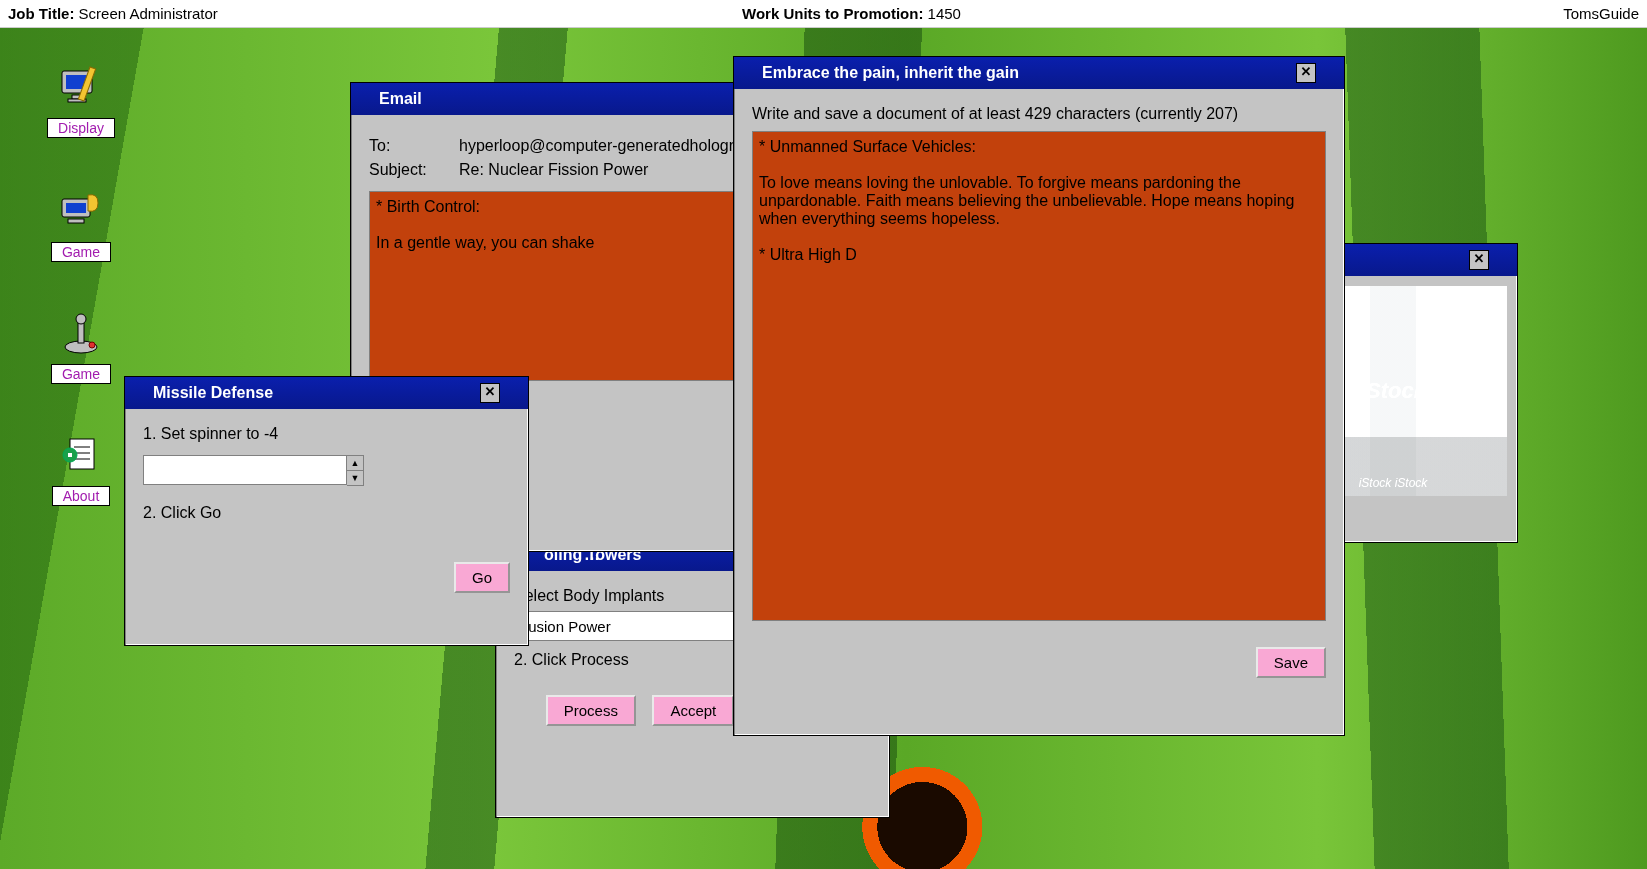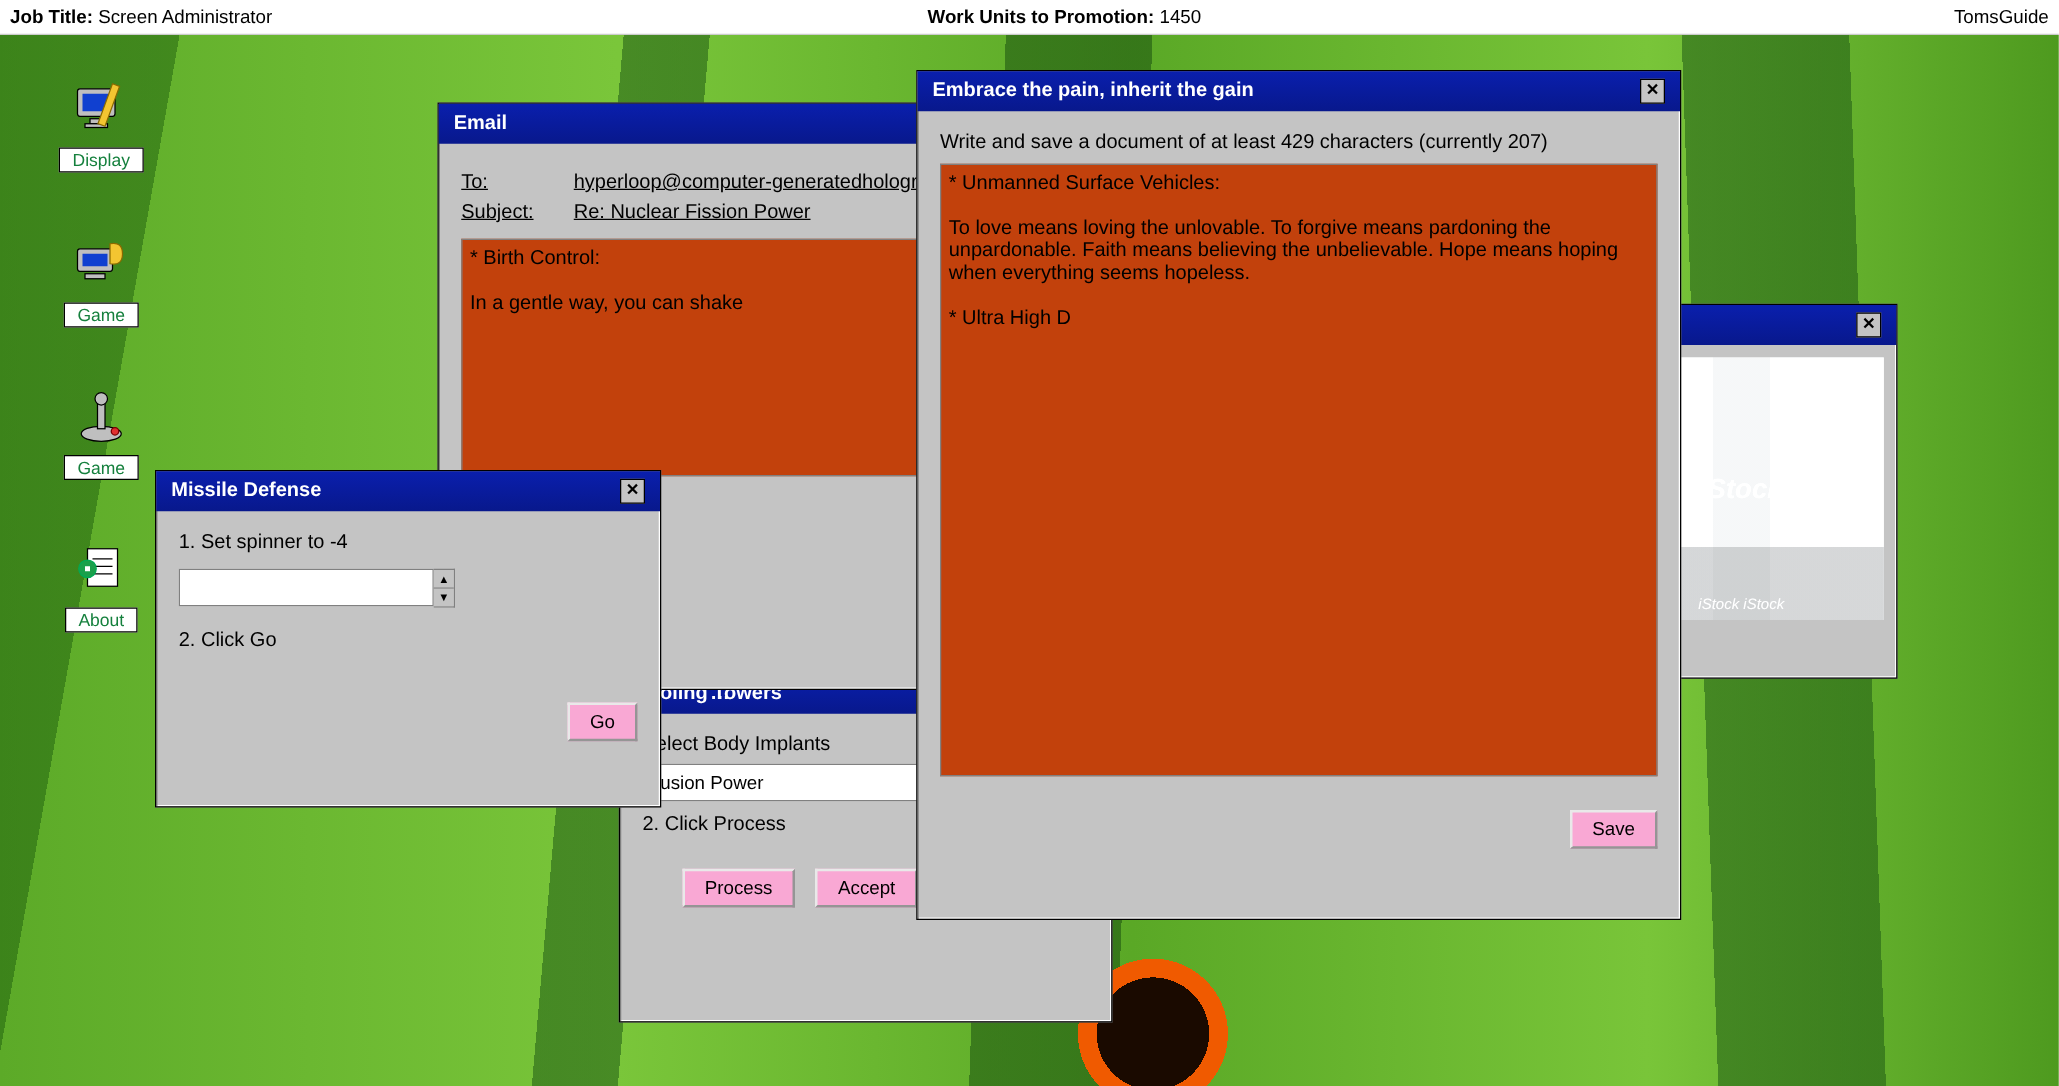--- a/index.html
+++ b/index.html
@@ -54,41 +54,41 @@
     cursor: pointer;
   }
   .desk-icon .icon-box {
     width: 48px; height: 48px;
     margin: 0 auto 6px auto;
     display:flex; align-items:center; justify-content:center;
   }
   .desk-icon .icon-label {
     display: inline-block;
     background: #ffffff;
-    color: #15803d;
+    color: #a21caf;
     font-size: 14px;
     padding: 1px 10px;
     border: 1px solid #000;
   }
 
   
   .win {
     position: absolute;
     background: #c4c4c4;
     border: 1px solid #000;
     box-shadow: 1px 1px 0 #808080 inset, -1px -1px 0 #fff inset;
     box-sizing: border-box;
   }
   .win .titlebar {
     background: #0a1b8e;
     background: linear-gradient(#0a1fad, #08188c);
     color: #fff;
     font-weight: bold;
     font-size: 16px;
-    padding: 6px 12px;
+    padding: 6px 28px;
     display: flex;
     justify-content: space-between;
     align-items: center;
   }
   .win .titlebar .close-btn {
     width: 18px; height: 18px;
     background: #c4c4c4;
     border: 1px solid #000;
     color: #000;
     font-size: 13px;
@@ -116,21 +116,21 @@
     border: 1px solid #808080;
     font-family: Arial, Helvetica, sans-serif;
     font-size: 16px;
     padding: 6px;
     box-sizing: border-box;
     resize: none;
   }
 
   
   #win-email { left: 350px; top: 54px; width: 525px; height: 470px; z-index: 10; }
-  #win-email .form-row { display:flex; margin: 6px 0; text-decoration: underline; }
+  #win-email .form-row { display:flex; margin: 6px 0; }
   #win-email .form-row .lbl { width: 90px; }
   #win-email .email-area { height: 190px; margin-top:6px;}
   #win-email .send-row { text-align:right; margin-top:18px;}
 
   
   #win-cooling { left: 495px; top: 510px; width: 395px; height: 280px; z-index: 9; }
   #win-cooling select {
     width: 100%;
     height: 30px;
     font-size:15px;

